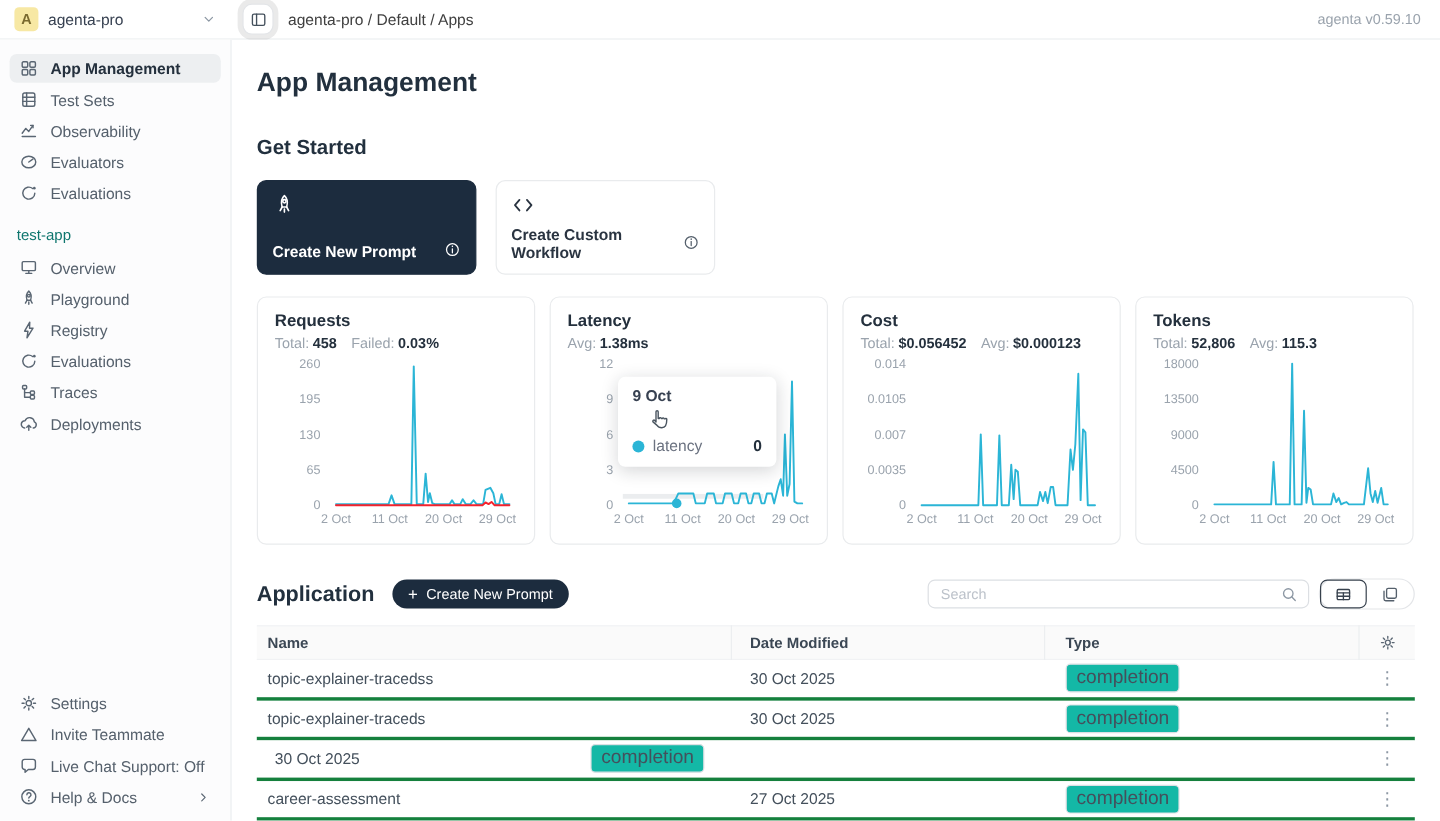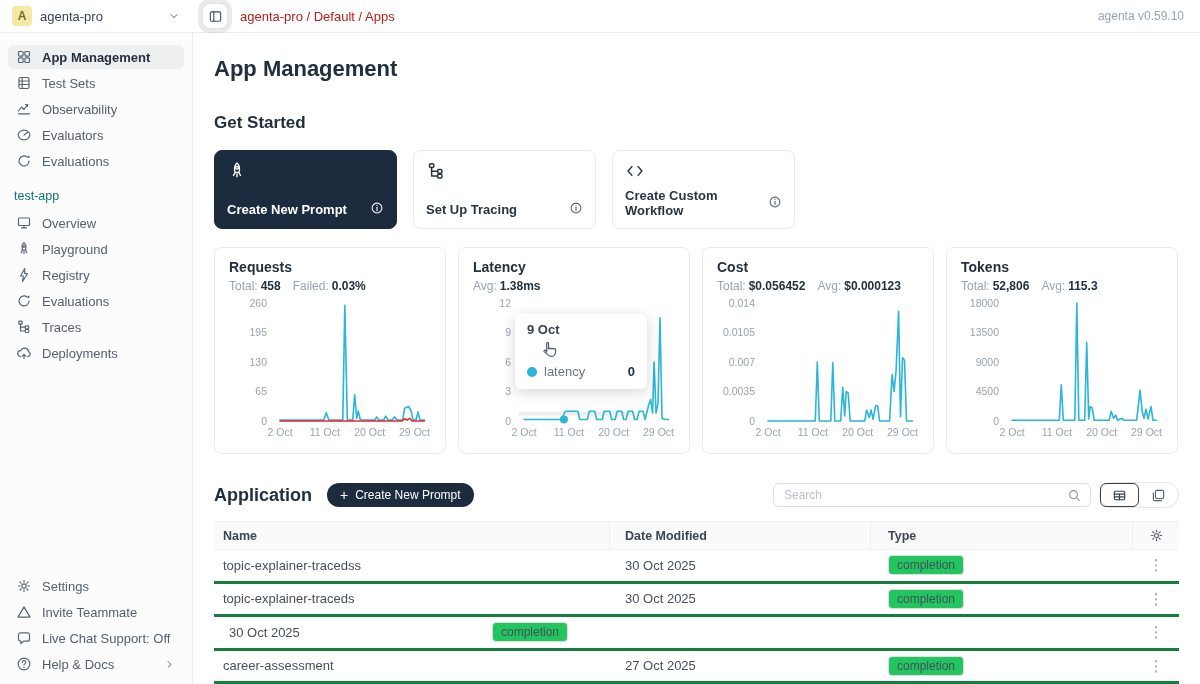--- a/index.html
+++ b/index.html
@@ -8,21 +8,21 @@
        font-family:"Liberation Sans",sans-serif;}
   
   .topbar{height:33px;display:flex;align-items:center;border-bottom:1px solid #eceef0;}
   .tb-left{flex:0 0 193px;display:flex;align-items:center;gap:8px;padding:0 12px;}
   .avatar{width:20px;height:20px;border-radius:4px;background:#f7e8a4;color:#7a6a2f;
           font-size:12px;font-weight:700;display:flex;align-items:center;justify-content:center;}
   .ws-name{font-size:13px;color:#374151;flex:1;white-space:nowrap;}
   .tb-toggle{margin-left:9px;width:26px;height:26px;border:1px solid #e3e5e8;border-radius:8px;
              background:#fff;display:flex;align-items:center;justify-content:center;cursor:pointer;
              box-shadow:0 0 0 4px rgba(140,140,140,.18);}
-  .breadcrumb{margin-left:12px;font-size:13px;color:#b91c1c;}
+  .breadcrumb{margin-left:12px;font-size:13px;color:#404040;}
   .version{margin-left:auto;padding-right:16px;font-size:12px;color:#9aa3ad;}
   
   .layout{display:flex;height:651px;}
   .sidebar{flex:0 0 193px;border-right:1px solid #eceef0;background:#fcfcfd;
            display:flex;flex-direction:column;padding-top:12px;}
   .nav{display:flex;flex-direction:column;gap:2px;padding:0 8px;}
   .nav-item{display:flex;align-items:center;gap:10px;height:24px;padding:0 8px;border-radius:6px;
             font-size:13px;color:#55606c;cursor:pointer;white-space:nowrap;}
   .nav-item.active{background:#edeff1;color:#24303d;font-weight:700;}
   .nav-item .chev-r{margin-left:auto;display:flex;}
@@ -77,22 +77,22 @@
   .thead{display:flex;height:29px;background:#fafafa;border-top:1px solid #f1f2f4;
          border-bottom:1px solid #f1f2f4;align-items:center;font-size:12.5px;font-weight:700;color:#3b4754;}
   .c-name{width:396px;padding-left:9px;}
   .c-date{width:261px;padding-left:15px;}
   .c-type{flex:1;padding-left:17px;}
   .c-gear{width:46px;display:flex;justify-content:center;}
   .thead .c-name,.thead .c-date,.thead .c-type{border-right:1px solid #eceef0;height:29px;
          display:flex;align-items:center;}
   .trow{display:flex;height:33.5px;align-items:center;border-bottom:3px solid #15803d;font-size:13px;
         color:#44505c;cursor:pointer;background:#fff;}
-  .badge{border:1px solid #dcdfe3;border-radius:4px;font-size:12px;padding:2px 8px;color:#44505c;
-         background:#22c55e;display:inline-block;}
+  .badge{border:1px solid #dcdfe3;border-radius:4px;font-size:16px;padding:2px 8px;color:#44505c;
+         background:#14b8a6;display:inline-block;}
   .kebab{color:#8c97a3;font-size:15px;width:46px;text-align:center;cursor:pointer;}
 </style>
 </head>
 <body>
 
 <div class="topbar">
   <div class="tb-left">
     <div class="avatar">A</div>
     <span class="ws-name">agenta-pro</span>
     <span id="ws-chev" style="display:flex;">
@@ -259,37 +259,20 @@
           <span>Create New Prompt</span>
           <span class="gs-info"><svg width="14" height="14" viewBox="0 0 16 16" fill="none" stroke="#ffffff" stroke-width="1.2" stroke-linecap="round" stroke-linejoin="round" style="color:#ffffff">
                 <circle cx="8" cy="8" r="5.6"></circle>
                 <line x1="8" y1="7.2" x2="8" y2="11"></line>
                 <circle cx="8" cy="4.9" r="0.75" fill="currentColor" stroke="none"></circle>
               </svg></span>
         </div>
       </div>
       <div class="gs-card">
         <span class="gs-ico"><svg width="20" height="20" viewBox="0 0 16 16" fill="none" stroke="#2a3441" stroke-width="1.2" stroke-linecap="round" stroke-linejoin="round" style="color:#2a3441">
-              <rect x="2.8" y="2.2" width="3.4" height="3" rx="0.8"></rect>
-              <path d="M4.5 5.2 V12 h4.8"></path>
-              <path d="M4.5 8.2 h4.8"></path>
-              <rect x="9.3" y="6.8" width="3.4" height="3" rx="0.8"></rect>
-              <rect x="9.3" y="10.5" width="3.4" height="3" rx="0.8"></rect>
-            </svg></span>
-        <div class="gs-label-row">
-          <span>Set Up Tracing</span>
-          <span class="gs-info"><svg width="14" height="14" viewBox="0 0 16 16" fill="none" stroke="#55606c" stroke-width="1.2" stroke-linecap="round" stroke-linejoin="round" style="color:#55606c">
-                <circle cx="8" cy="8" r="5.6"></circle>
-                <line x1="8" y1="7.2" x2="8" y2="11"></line>
-                <circle cx="8" cy="4.9" r="0.75" fill="currentColor" stroke="none"></circle>
-              </svg></span>
-        </div>
-      </div>
-      <div class="gs-card">
-        <span class="gs-ico"><svg width="20" height="20" viewBox="0 0 16 16" fill="none" stroke="#2a3441" stroke-width="1.2" stroke-linecap="round" stroke-linejoin="round" style="color:#2a3441">
               <path d="M5.5 4.5 L2.5 8 L5.5 11.5 M10.5 4.5 L13.5 8 L10.5 11.5"></path>
             </svg></span>
         <div class="gs-label-row">
           <span>Create Custom Workflow</span>
           <span class="gs-info"><svg width="14" height="14" viewBox="0 0 16 16" fill="none" stroke="#55606c" stroke-width="1.2" stroke-linecap="round" stroke-linejoin="round" style="color:#55606c">
                 <circle cx="8" cy="8" r="5.6"></circle>
                 <line x1="8" y1="7.2" x2="8" y2="11"></line>
                 <circle cx="8" cy="4.9" r="0.75" fill="currentColor" stroke="none"></circle>
               </svg></span>
         </div>

